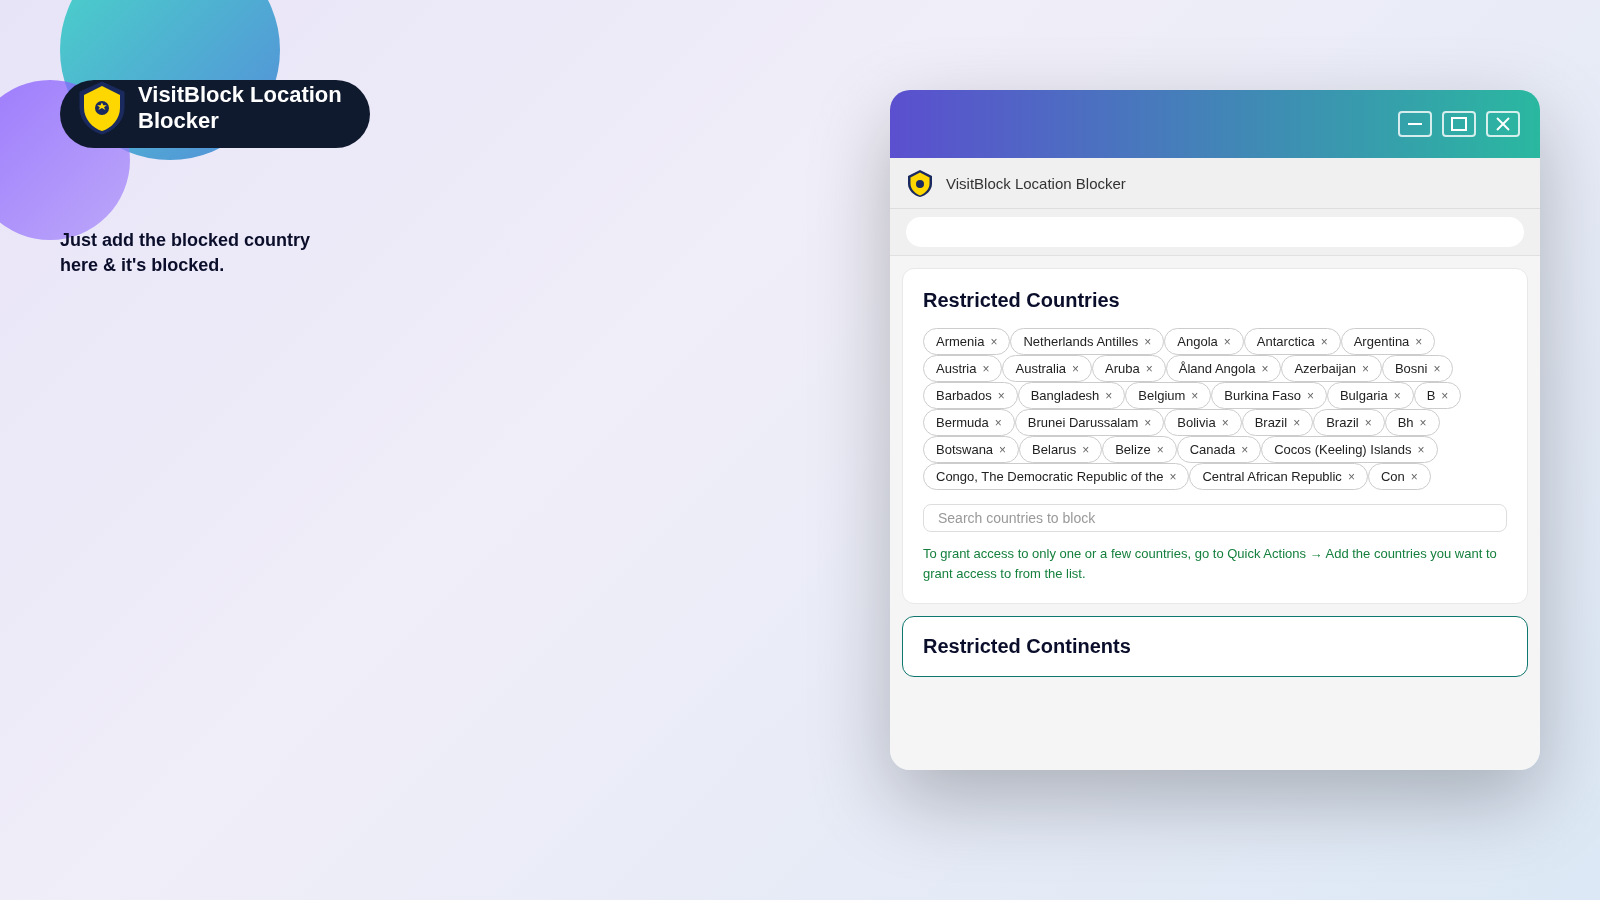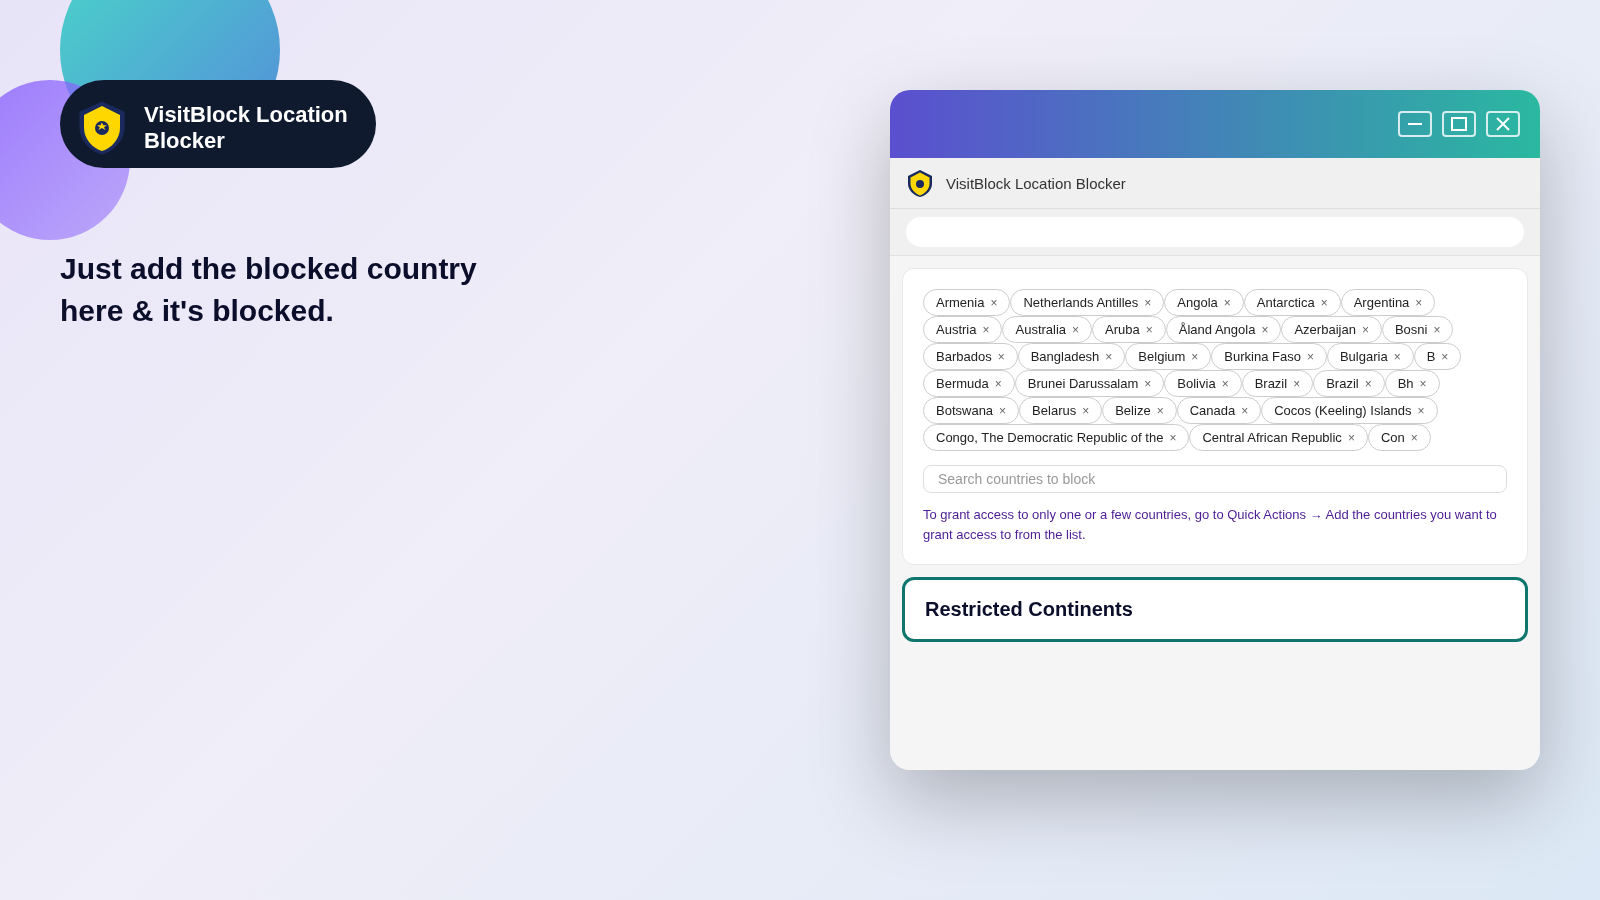--- a/index.html
+++ b/index.html
@@ -42,45 +42,45 @@
       position: absolute;
       left: 60px;
       top: 80px;
       width: 640px;
       z-index: 1;
     }
 
     .logo-pill {
       display: inline-flex;
       align-items: center;
-      gap: 16px;
+      gap: 10px;
       background: #0f1a2e;
       border-radius: 50px;
-      padding: 20px 28px 12px 16px;
+      padding: 0 28px 12px 16px;
       margin-bottom: 80px;
     }
 
     .logo-title {
       color: white;
       font-size: 22px;
       font-weight: 700;
       line-height: 1.2;
     }
 
     .main-heading {
       font-size: 100px;
       font-weight: 900;
       color: #0a0e2a;
       line-height: 1.0;
       margin-bottom: 60px;
       letter-spacing: -2px;
     }
 
     .sub-heading {
-      font-size: 30px;
+      font-size: 18px;
       font-weight: 800;
       color: #0a0e2a;
       line-height: 1.4;
     }
 
     
     .browser-window {
       position: absolute;
       right: 60px;
       top: 90px;
@@ -214,30 +214,30 @@
       background: white;
     }
 
     .search-input-fake {
       color: #999;
       font-size: 14px;
     }
 
     .info-text {
       font-size: 13px;
-      color: #4c1d95;
+      color: #15803d;
       line-height: 1.5;
     }
 
     .bottom-section {
       background: white;
       margin: 0 12px;
       border-radius: 12px;
       padding: 18px 20px;
-      border: 3px solid #0f766e;
+      border: 1px solid #0f766e;
     }
 
     .bottom-section-title {
       font-size: 20px;
       font-weight: 800;
       color: #0a0e2a;
     }
   </style>
 </head>
 <body>
@@ -298,20 +298,21 @@
     <span class="browser-app-title">VisitBlock Location Blocker</span>
   </div>
 
   <div class="address-bar-row">
     <div class="address-bar"></div>
   </div>
 
   <div class="browser-content">
 
     <div class="content-section">
+      <div class="section-title">Restricted Countries</div>
 
       <div class="tags-container">
 
         <div class="tag">
           <span>Armenia</span>
           <span class="tag-close">×</span>
         </div>
         <div class="tag">
           <span>Netherlands Antilles</span>
           <span class="tag-close">×</span>

